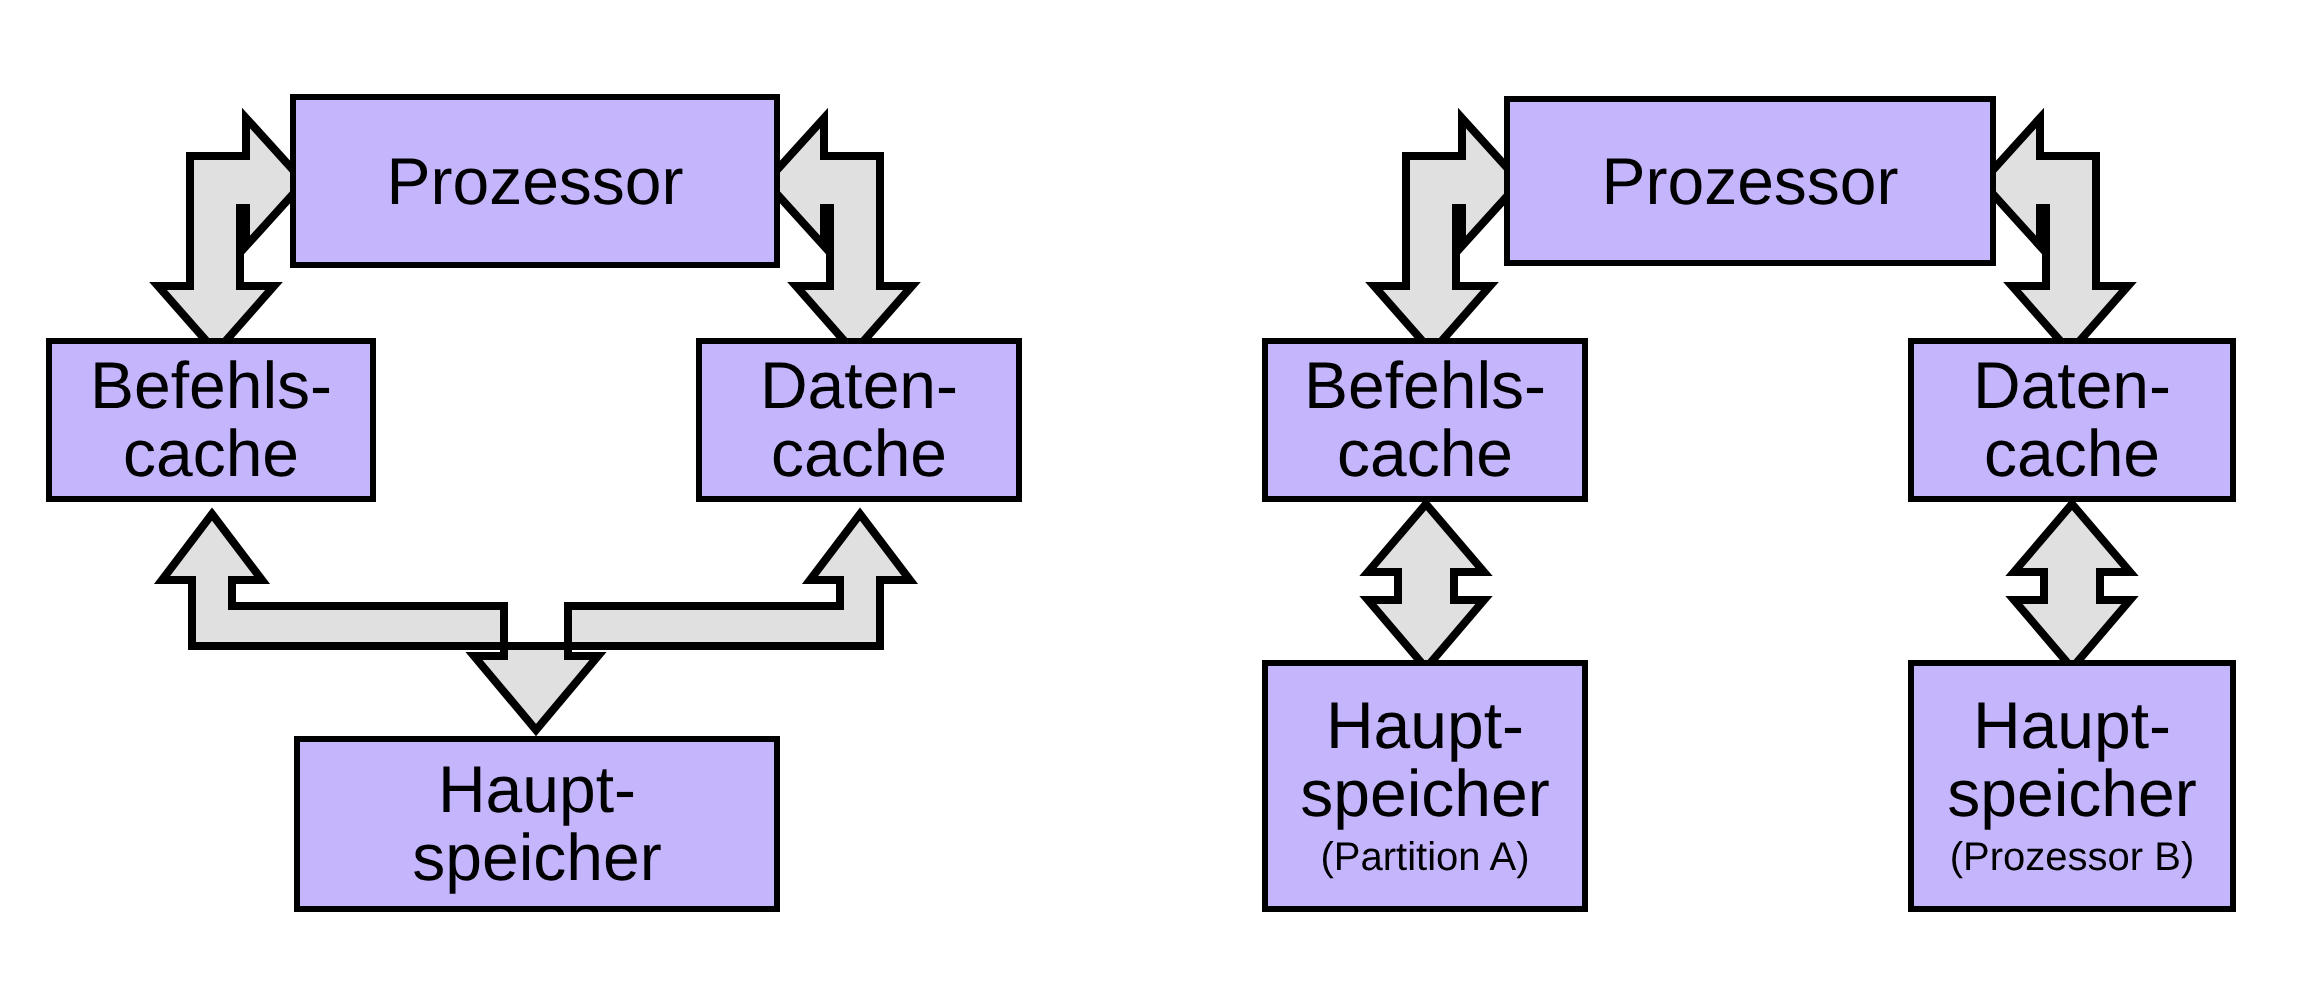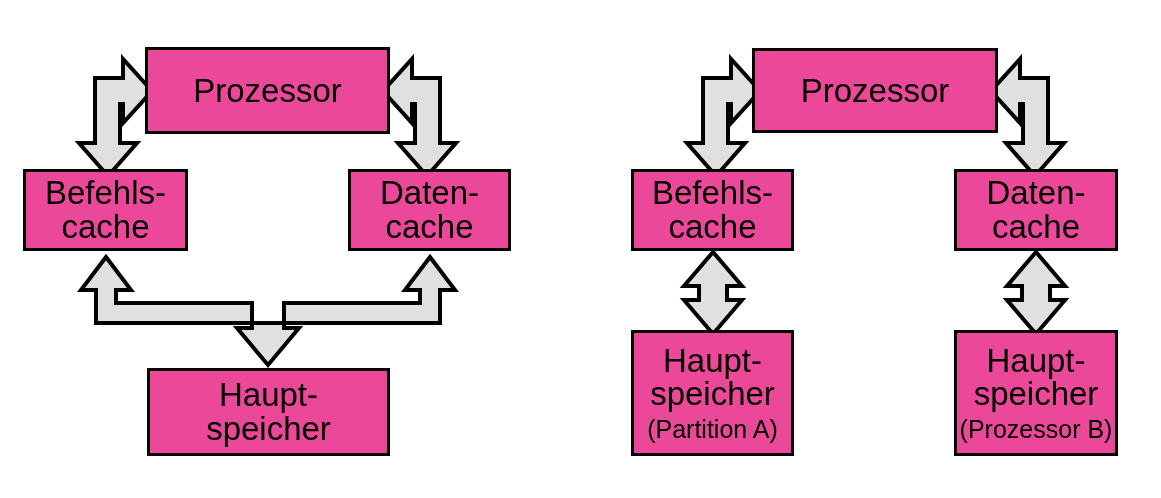--- a/index.html
+++ b/index.html
@@ -9,32 +9,32 @@
     font-family:"Liberation Sans","DejaVu Sans",sans-serif;
     overflow:hidden;
   }
   #stage{position:relative;width:1161px;height:498px;}
   svg.layer{position:absolute;left:0;top:0;width:1161px;height:498px;}
 
   .node{
     position:absolute;
     box-sizing:border-box;
     border:3px solid #000000;
-    background:#ec4899;
+    background:#c4b5fd;
     display:flex;
     flex-direction:column;
     align-items:center;
     justify-content:center;
     color:#000000;
     line-height:1.02;
     z-index:5;
   }
   .node .ln{display:block;white-space:nowrap;}
   .big{font-size:33px;}
-  .small{font-size:25px;margin-top:6px;}
+  .small{font-size:20px;margin-top:6px;}
 </style>
 </head>
 <body>
 
 <div id="stage">
 
   <svg class="layer" viewBox="0 0 1161 498" preserveAspectRatio="none">
 
     <path fill="#e0e0e0" stroke="#000000" stroke-width="4" stroke-linejoin="miter" d="M 95,78 L 123,78 L 123,59 L 152,91 L 123,123 L 123,104 L 120,104
              L 120,143 L 137,143 L 108,176 L 79,143 L 95,143 Z"></path>

